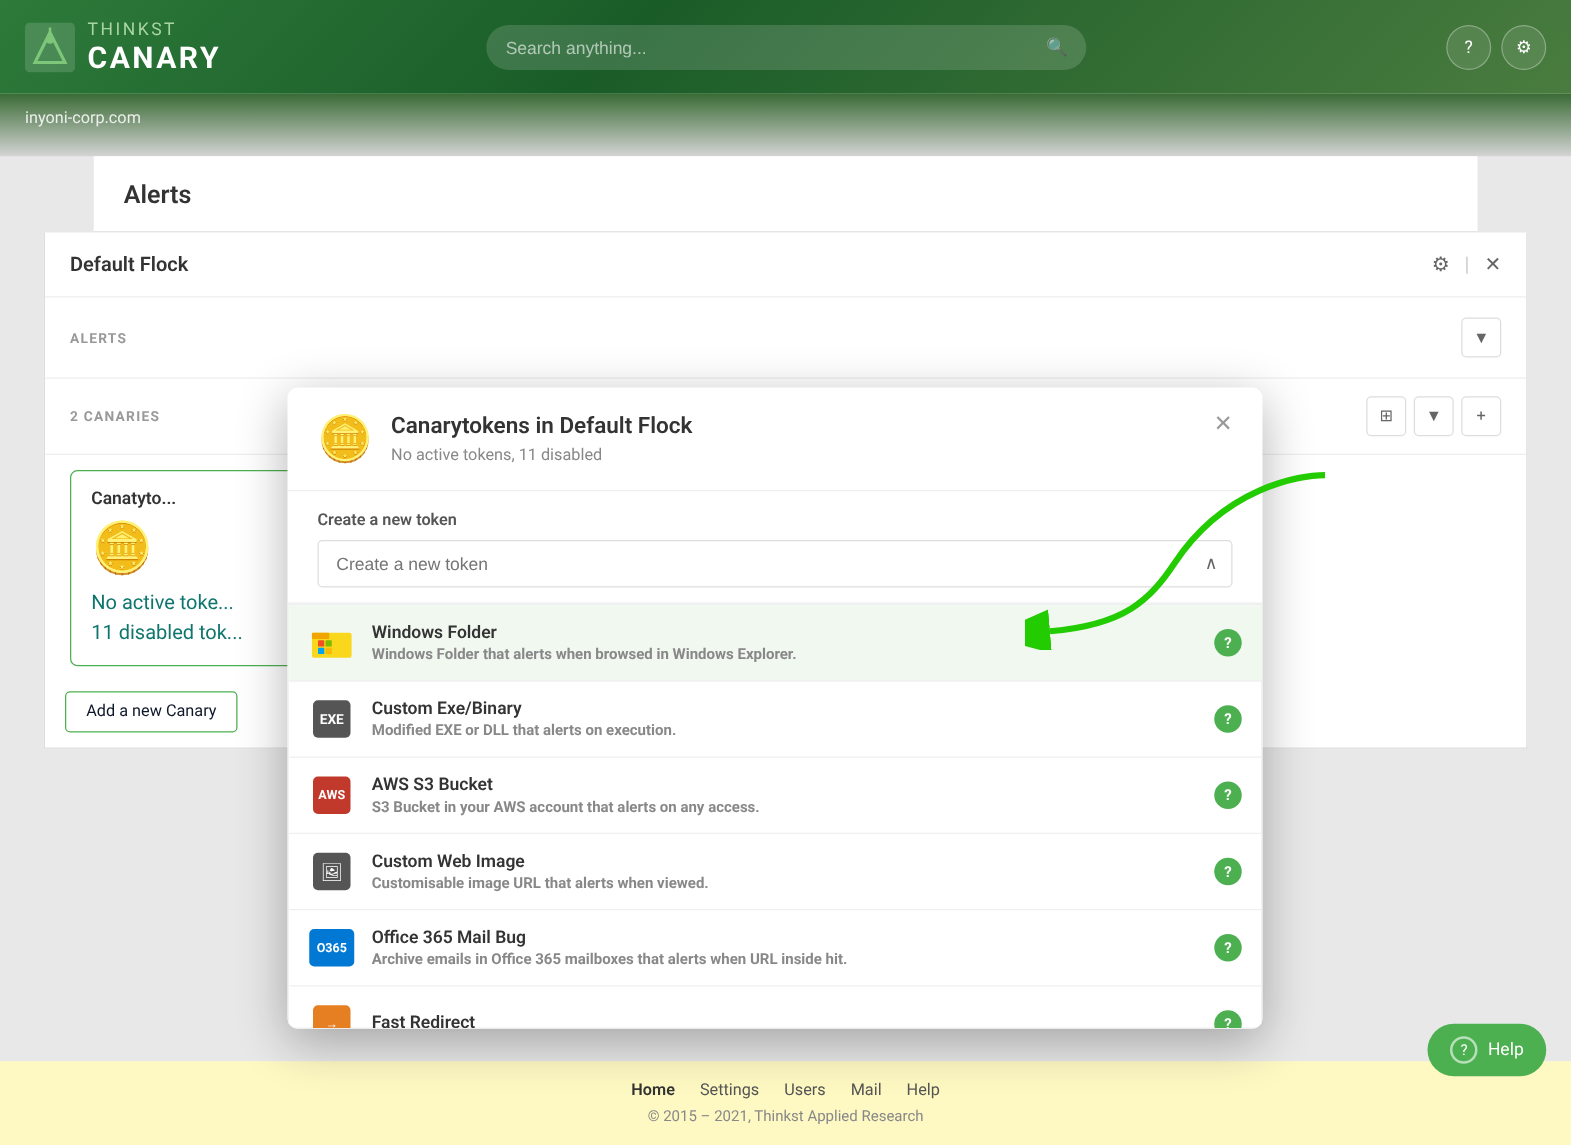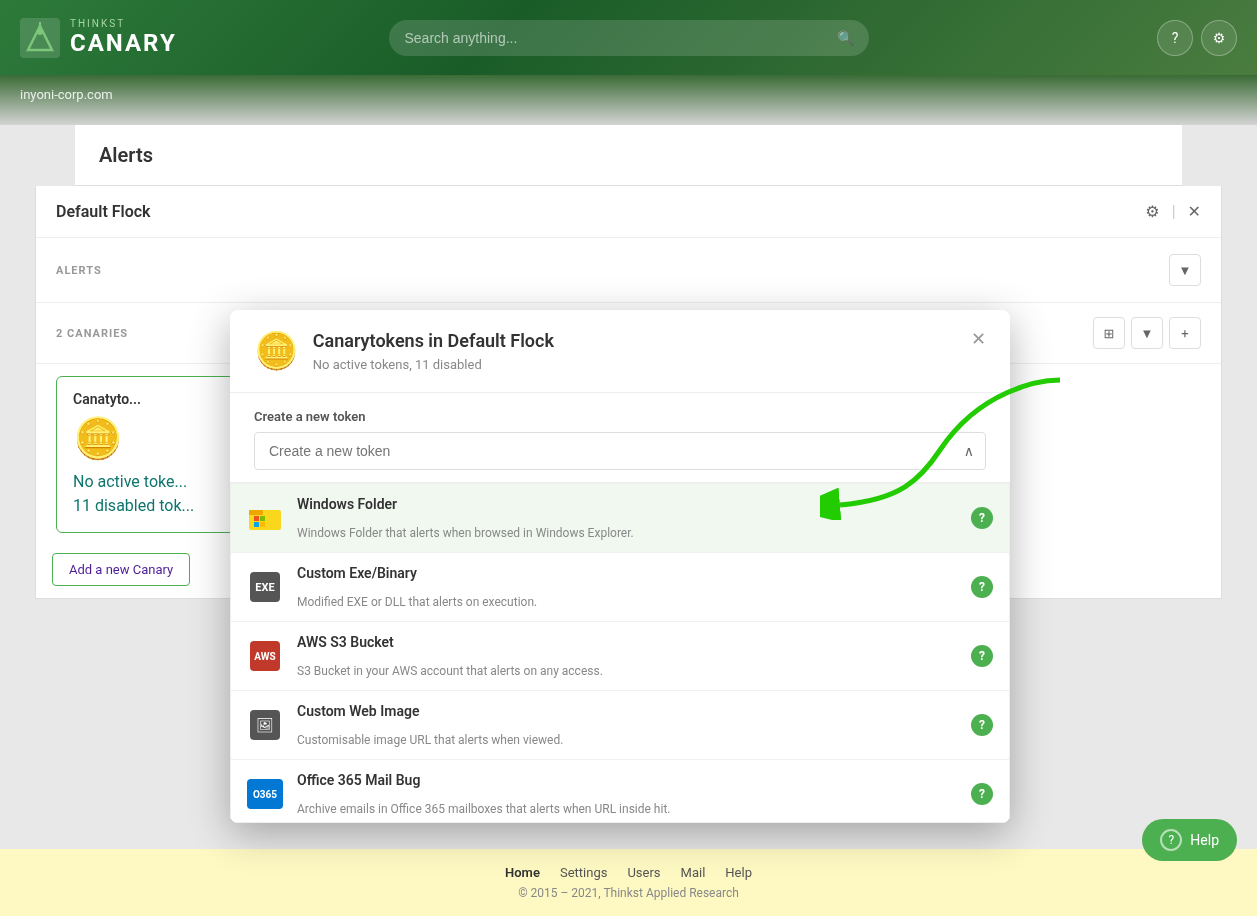--- a/index.html
+++ b/index.html
@@ -29,21 +29,21 @@
     .logo-icon {
       width: 40px;
       height: 40px;
     }
     .logo-text {
       display: flex;
       flex-direction: column;
     }
     .logo-thinkst {
       color: #a8d5a2;
-      font-size: 10px;
+      font-size: 14px;
       letter-spacing: 2px;
       text-transform: uppercase;
     }
     .logo-canary {
       color: white;
       font-size: 24px;
       font-weight: 700;
       letter-spacing: 2px;
       text-transform: uppercase;
     }
@@ -200,21 +200,21 @@
     .canary-status {
       font-size: 16px;
       color: #0f766e;
       line-height: 1.5;
     }
     .add-canary-btn {
       margin: 8px 16px 12px;
       padding: 8px 16px;
       border: 1px solid #4CAF50;
       border-radius: 4px;
-      color: #4c1d95;
+      color: #0f172a;
       font-size: 13px;
       cursor: pointer;
       background: white;
       display: inline-block;
     }
 
     
     .modal {
       position: absolute;
       left: 230px;
@@ -320,21 +320,22 @@
     }
     .token-item-info { flex: 1; }
     .token-item-name {
       font-size: 14px;
       font-weight: 600;
       color: #333;
     }
     .token-item-desc {
       font-size: 12px;
       color: #888;
-      margin-top: 14px;
+      margin-top: 2px;
+      font-weight: bold;
     }
     .token-item-help {
       width: 22px;
       height: 22px;
       border-radius: 50%;
       background: #4CAF50;
       color: white;
       display: flex;
       align-items: center;
       justify-content: center;

